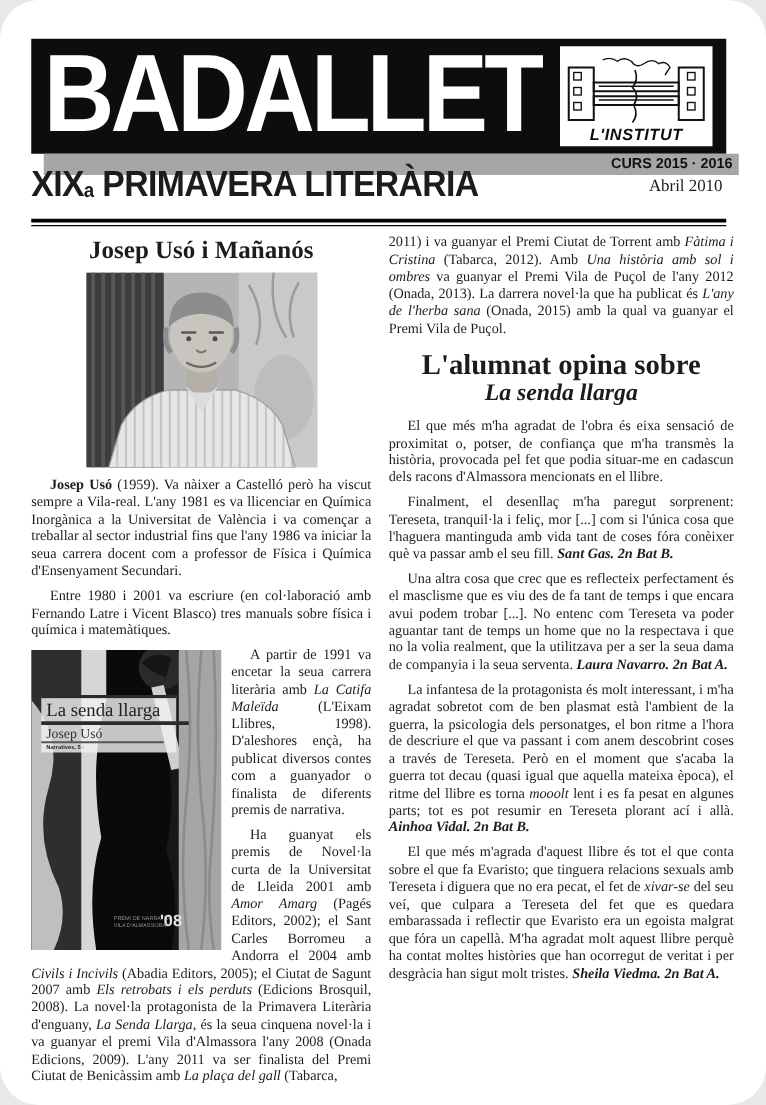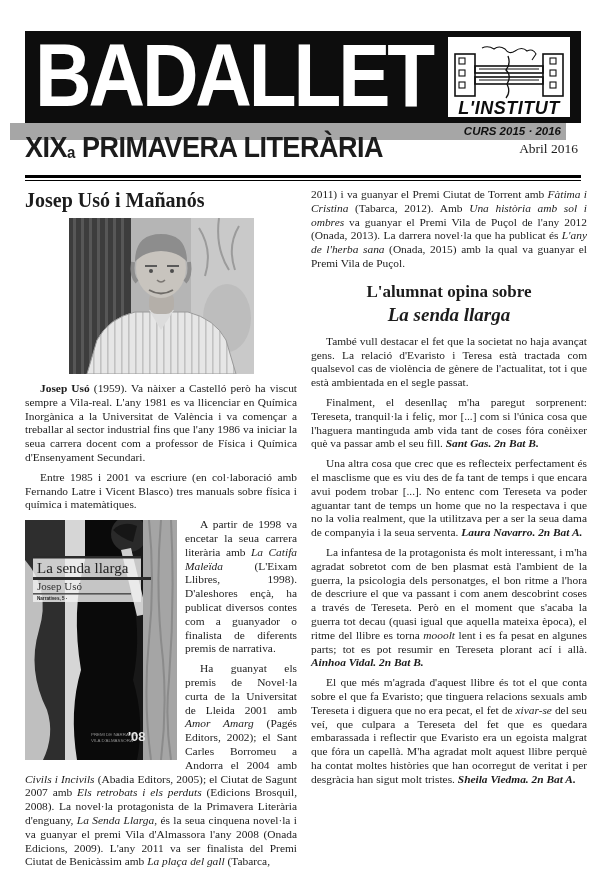--- a/index.html
+++ b/index.html
@@ -1,48 +1,48 @@
 <!DOCTYPE html>
 <html lang="ca"><head>
 <meta charset="utf-8">
 <style>
   html,body{margin:0;padding:0;background:#e8e8e8;}
   .page{position:relative;width:613px;height:884px;background:#ffffff;overflow:hidden;
-        font-family:"Liberation Serif",serif;color:#1c1c1c;margin:0 auto;}
+        font-family:"Liberation Serif",serif;color:#1c1c1c;margin:0 auto;border-radius:31px;}
   
   .masthead{position:absolute;left:25px;top:31px;width:556px;height:92px;background:#0d0d0d;}
   .masthead-title{position:absolute;left:10px;top:0;width:415px;height:92px;color:#fff;
         font-family:"Liberation Sans",sans-serif;font-weight:900;font-size:76px;line-height:90px;
         letter-spacing:-3px;transform:scale(1.03,1.16);transform-origin:left center;white-space:nowrap;}
   .logo-box{position:absolute;right:11px;top:6px;width:122px;height:80px;background:#fff;
         display:flex;flex-direction:column;align-items:center;justify-content:flex-end;box-sizing:border-box;padding:3px 2px 1px;}
   .logo-label{font-family:"Liberation Sans",sans-serif;font-weight:bold;font-style:italic;
-        font-size:18px;letter-spacing:.5px;line-height:16px;color:#0d0d0d;}
-  .band{position:absolute;left:10px;top:123px;width:556px;height:17px;background:#a6a6a6;font-style:italic;}
+        font-size:13px;letter-spacing:.5px;line-height:16px;color:#0d0d0d;}
+  .band{position:absolute;left:35px;top:123px;width:556px;height:17px;background:#a6a6a6;}
   .band-text{position:absolute;right:5px;top:0;line-height:17px;font-family:"Liberation Sans",sans-serif;
         font-weight:bold;font-size:11.5px;color:#111;}
   
   .edition-row{position:absolute;left:25px;top:132px;width:556px;text-align:left;}
   .edition-title{font-family:"Liberation Sans",sans-serif;font-weight:bold;font-size:27px;
         letter-spacing:-.5px;display:inline-block;transform:scaleY(1.08);white-space:nowrap;}
   .edition-sub{font-size:15px;vertical-align:-1px;}
   .date{position:absolute;right:3px;top:9px;font-size:13.5px;font-family:"Liberation Serif",serif;}
   .rule-a{position:absolute;left:25px;top:175px;width:556px;height:0;border-top:3px solid #000;}
   .rule-b{position:absolute;left:25px;top:180px;width:556px;height:0;border-top:1px solid #000;}
   
   .col{position:absolute;top:188px;font-size:11.4px;line-height:13.8px;text-align:justify;}
   .col-left{left:25px;width:272px;}
   .col-right{left:311px;width:276px;}
-  .person-name{font-size:20px;font-weight:bold;line-height:24px;margin:0 0 6px;}
+  .person-name{font-size:20px;font-weight:bold;text-align:center;line-height:24px;margin:0 0 6px;}
   .photo{display:block;margin:0 auto 8px;}
   p.para{margin:0 0 6px;}
   .ind{text-indent:15px;}
   .bio-flow{overflow:hidden;}
   .cover{float:left;width:152px;height:240px;margin:2px 8px 2px 0;}
-  .op-head1{font-size:17px;font-weight:bold;text-align:center;line-height:23px;margin:9px 0 0;}
+  .op-head1{font-size:23px;font-weight:bold;text-align:center;line-height:23px;margin:9px 0 0;}
   .op-head2{font-size:19px;font-weight:bold;font-style:italic;text-align:center;line-height:23px;margin:0 0 9px;}
   .gap-top{margin-top:12px;}
   .run-b{font-weight:bold;}
   .run-i{font-style:italic;}
   .run-bi{font-weight:bold;font-style:italic;}
 </style>
 </head>
 <body>
 
 <div class="page">
@@ -72,21 +72,21 @@
       <div class="logo-label">L'INSTITUT</div>
     </div>
   </div>
 
   <div class="band">
     <div class="band-text">CURS 2015 · 2016</div>
   </div>
 
   <div class="edition-row">
     <span class="edition-title"><span>XIX</span><span class="edition-sub">a</span><span> PRIMAVERA LITERÀRIA</span></span>
-    <span class="date">Abril 2016</span>
+    <span class="date">Abril 2010</span>
   </div>
   <div class="rule-a"></div>
   <div class="rule-b"></div>
 
   <div class="col col-left">
     <div class="person-name">Josep Usó i Mañanós</div>
 
     <svg class="photo" width="185" height="156" viewBox="0 0 185 156">
       <rect width="185" height="156" fill="#b5b5b5"></rect>
       <rect x="0" y="0" width="62" height="156" fill="#3d3d3d"></rect>
@@ -121,21 +121,21 @@
       </g>
       <g fill="#4c4c4c">
         <circle cx="82" cy="53" r="2"></circle>
           <circle cx="103" cy="53" r="2"></circle>
       </g>
       <path d="M88 62 q4 4 8 0" stroke="#7a7672" stroke-width="1.6" fill="none"></path>
       <path d="M80 72 q12 7 24 0" stroke="#6d6a66" stroke-width="1.8" fill="none"></path>
     </svg>
 
     <p class="para ind"><span class="run-b">Josep Usó</span><span> (1959). Va nàixer a Castelló però ha viscut sempre a Vila-real. L'any 1981 es va llicenciar en Química Inorgànica a la Universitat de València i va començar a treballar al sector industrial fins que l'any 1986 va iniciar la seua carrera docent com a professor de Física i Química d'Ensenyament Secundari.</span></p>
-    <p class="para ind"><span>Entre 1985 i 2001 va escriure (en col·laboració amb Fernando Latre i Vicent Blasco) tres manuals sobre física i química i matemàtiques.</span></p>
+    <p class="para ind"><span>Entre 1980 i 2001 va escriure (en col·laboració amb Fernando Latre i Vicent Blasco) tres manuals sobre física i química i matemàtiques.</span></p>
 
     <div class="bio-flow">
       <svg class="cover" viewBox="0 0 152 240">
         <rect width="152" height="240" fill="#181818"></rect>
         <rect x="0" y="0" width="40" height="240" fill="#2e2e2e"></rect>
         <path d="M0 40 Q26 70 14 110 Q2 150 22 190 Q30 215 18 240 L0 240 Z" fill="#bfbfbf"></path>
         <path d="M40 0 h58 v240 h-58 Z" fill="#d6d6d6"></path>
         <path d="M60 0 L104 0 Q112 30 104 60 Q118 110 108 160 Q120 200 112 240 L52 240 Q44 190 56 150 Q46 90 60 40 Z" fill="#0a0a0a"></path>
         <circle cx="104" cy="14" r="18" fill="#2a2a2a"></circle>
         <path d="M88 10 q10 -10 24 -4 l-4 16 q-12 -4 -20 -12 Z" fill="#161616"></path>
@@ -150,31 +150,31 @@
         <rect x="8" y="73" width="98" height="1.6" fill="#555"></rect>
         <text x="12" y="53" font-family="Liberation Serif, serif" font-size="15" fill="#222">La senda llarga</text>
         <text x="12" y="70" font-family="Liberation Serif, serif" font-size="11" fill="#333">Josep Usó</text>
         <text x="12" y="79.5" font-family="Liberation Sans, sans-serif" font-size="4.6" font-weight="bold" fill="#222">Narratives, 5 ·</text>
         <g>
           <text x="66" y="216" font-family="Liberation Sans, sans-serif" font-size="4.4" fill="#8f8f8f">PREMI DE NARRATIVA</text>
           <text x="66" y="221.5" font-family="Liberation Sans, sans-serif" font-size="4.4" fill="#8f8f8f">VILA D'ALMASSORA</text>
           <text x="103" y="221" font-family="Liberation Sans, sans-serif" font-size="13" font-weight="bold" fill="#e4e4e4">'08</text>
         </g>
       </svg>
-      <p class="para ind"><span>A partir de 1998 va encetar la seua carrera literària amb </span><span class="run-i">La Catifa Maleïda</span><span> (L'Eixam Llibres, 1998). D'aleshores ençà, ha publicat diversos contes com a guanyador o finalista de diferents premis de narrativa.</span></p>
+      <p class="para ind"><span>A partir de 1991 va encetar la seua carrera literària amb </span><span class="run-i">La Catifa Maleïda</span><span> (L'Eixam Llibres, 1998). D'aleshores ençà, ha publicat diversos contes com a guanyador o finalista de diferents premis de narrativa.</span></p>
       <p class="para ind"><span>Ha guanyat els premis de Novel·la curta de la Universitat de Lleida 2001 amb </span><span class="run-i">Amor Amarg</span><span> (Pagés Editors, 2002); el Sant Carles Borromeu a Andorra el 2004 amb </span><span class="run-i">Civils i Incivils</span><span> (Abadia Editors, 2005); el Ciutat de Sagunt 2007 amb </span><span class="run-i">Els retrobats i els perduts</span><span> (Edicions Brosquil, 2008). La novel·la protagonista de la Primavera Literària d'enguany, </span><span class="run-i">La Senda Llarga</span><span>, és la seua cinquena novel·la i va guanyar el premi Vila d'Almassora l'any 2008 (Onada Edicions, 2009). L'any 2011 va ser finalista del Premi Ciutat de Benicàssim amb </span><span class="run-i">La plaça del gall</span><span> (Tabarca,</span></p>
     </div>
   </div>
 
   <div class="col col-right">
     <p class="para"><span>2011) i va guanyar el Premi Ciutat de Torrent amb </span><span class="run-i">Fàtima i Cristina</span><span> (Tabarca, 2012). Amb </span><span class="run-i">Una història amb sol i ombres</span><span> va guanyar el Premi Vila de Puçol de l'any 2012 (Onada, 2013). La darrera novel·la que ha publicat és </span><span class="run-i">L'any de l'herba sana</span><span> (Onada, 2015) amb la qual va guanyar el Premi Vila de Puçol.</span></p>
 
     <div class="op-head1">L'alumnat opina sobre</div>
     <div class="op-head2">La senda llarga</div>
 
-    <p class="para ind"><span>També vull destacar el fet que la societat no haja avançat gens. La relació d'Evaristo i Teresa està tractada com qualsevol cas de violència de gènere de l'actualitat, tot i que està ambientada en el segle passat.</span></p>
+    <p class="para ind"><span>El que més m'ha agradat de l'obra és eixa sensació de proximitat o, potser, de confiança que m'ha transmès la història, provocada pel fet que podia situar-me en cadascun dels racons d'Almassora mencionats en el llibre.</span></p>
     <p class="para ind"><span>Finalment, el desenllaç m'ha paregut sorprenent: Tereseta, tranquil·la i feliç, mor [...] com si l'única cosa que l'haguera mantinguda amb vida tant de coses fóra conèixer què va passar amb el seu fill. </span><span class="run-bi">Sant Gas. 2n Bat B.</span></p>
     <p class="para ind gap-top"><span>Una altra cosa que crec que es reflecteix perfectament és el masclisme que es viu des de fa tant de temps i que encara avui podem trobar [...]. No entenc com Tereseta va poder aguantar tant de temps un home que no la respectava i que no la volia realment, que la utilitzava per a ser la seua dama de companyia i la seua serventa. </span><span class="run-bi">Laura Navarro. 2n Bat A.</span></p>
     <p class="para ind gap-top"><span>La infantesa de la protagonista és molt interessant, i m'ha agradat sobretot com de ben plasmat està l'ambient de la guerra, la psicologia dels personatges, el bon ritme a l'hora de descriure el que va passant i com anem descobrint coses a través de Tereseta. Però en el moment que s'acaba la guerra tot decau (quasi igual que aquella mateixa època), el ritme del llibre es torna </span><span class="run-i">mooolt</span><span> lent i es fa pesat en algunes parts; tot es pot resumir en Tereseta plorant ací i allà. </span><span class="run-bi">Ainhoa Vidal. 2n Bat B.</span></p>
     <p class="para ind gap-top"><span>El que més m'agrada d'aquest llibre és tot el que conta sobre el que fa Evaristo; que tinguera relacions sexuals amb Tereseta i diguera que no era pecat, el fet de </span><span class="run-i">xivar-se</span><span> del seu veí, que culpara a Tereseta del fet que es quedara embarassada i reflectir que Evaristo era un egoista malgrat que fóra un capellà. M'ha agradat molt aquest llibre perquè ha contat moltes històries que han ocorregut de veritat i per desgràcia han sigut molt tristes. </span><span class="run-bi">Sheila Viedma. 2n Bat A.</span></p>
   </div>
 
 </div>
 
 </body></html>

